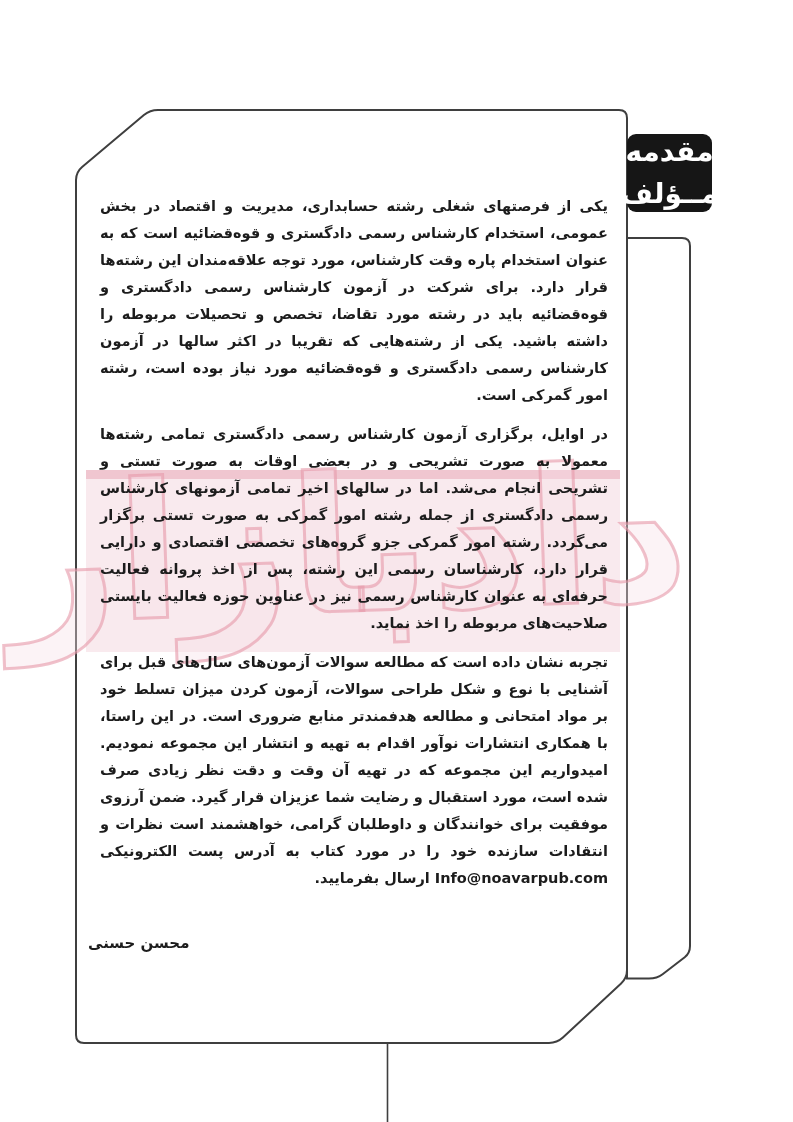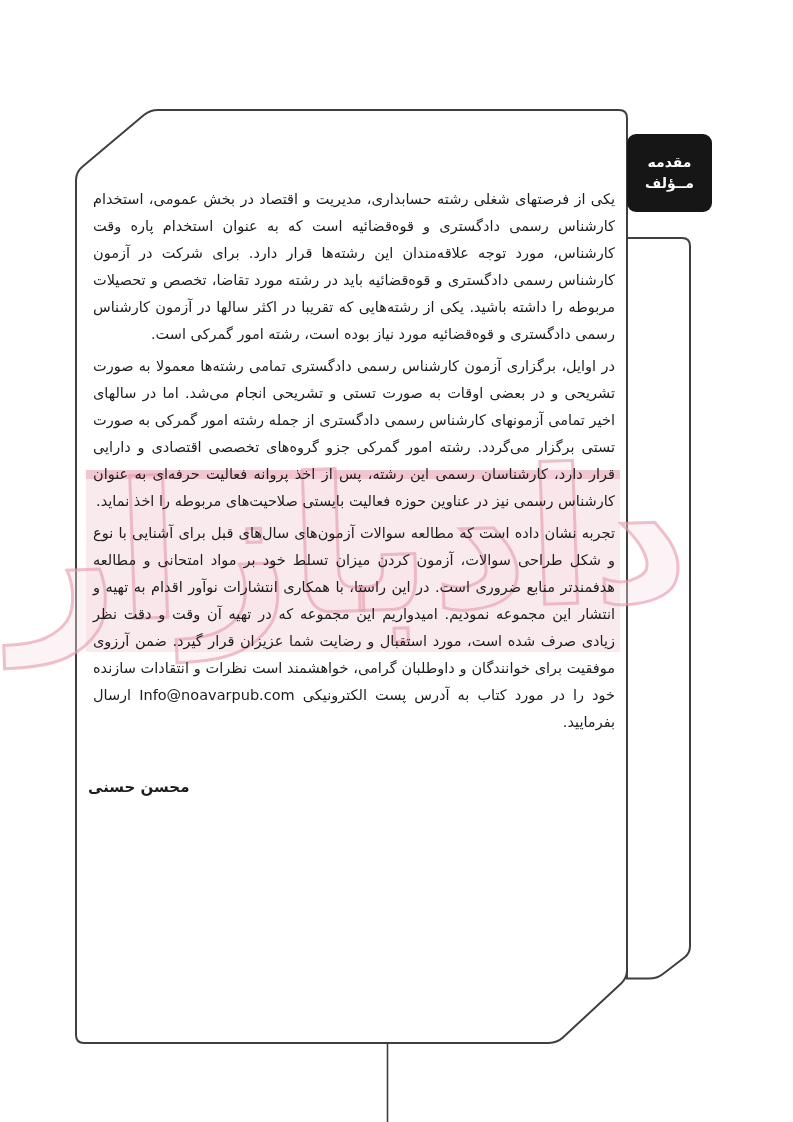--- a/index.html
+++ b/index.html
@@ -6,40 +6,40 @@
   body{width:793px;height:1122px;position:relative;overflow:hidden;
        font-family:"DejaVu Sans",sans-serif;}
   .canvas{position:absolute;inset:0;width:793px;height:1122px;background:#fff;}
 
   svg.page-art{position:absolute;left:0;top:0;z-index:0;}
 
   
   .tab{position:absolute;left:627px;top:134px;width:85px;height:78px;
        background:#161616;border-radius:9px;z-index:2;
        display:flex;flex-direction:column;justify-content:center;align-items:center;
-       direction:rtl;color:#fff;font-weight:bold;font-size:14px;line-height:1.5;}
+       direction:rtl;color:#fff;font-weight:bold;font-size:28px;line-height:1.5;}
 
   
   .wm{position:absolute;left:0;top:0;z-index:1;pointer-events:none;}
   .wm-band{position:absolute;left:86px;top:470px;width:534px;height:182px;
            background:rgba(241,205,214,0.42);}
   .wm-band::before{content:"";position:absolute;left:0;top:0;right:0;height:9px;
            background:rgba(233,168,184,0.55);}
   .wm-text{position:absolute;left:66px;top:420px;width:622px;height:265px;
            direction:rtl;white-space:nowrap;text-align:center;
            font-size:188px;line-height:250px;font-weight:bold;
            color:rgba(248,224,231,0.38);
            -webkit-text-stroke:3px rgba(230,152,169,0.60);
            transform:rotate(-2deg);}
 
   
   .content{position:absolute;left:88px;top:181px;width:532px;z-index:3;
            direction:rtl;text-align:justify;color:#1c1c1c;
            font-size:14.5px;line-height:27px;}
-  .content p{margin:5px;padding:0;}
+  .content p{margin:12px;padding:0;font-weight:bold;}
   .signature{margin-top:38px;font-weight:bold;font-size:15px;text-align:left;direction:rtl;}
 </style>
 </head>
 <body>
 
 <div class="canvas">
 
   <svg class="page-art" width="793" height="1122" viewBox="0 0 793 1122">
 
     <path d="M 627 238 L 682 238 Q 690 238 690 246 L 690 946 Q 690 953 684.7 957.3 L 662.6 974.2 Q 657 978.5 649 978.5 L 627 978.5 Z" fill="#ffffff" stroke="#3f3f3f" stroke-width="2"></path>

